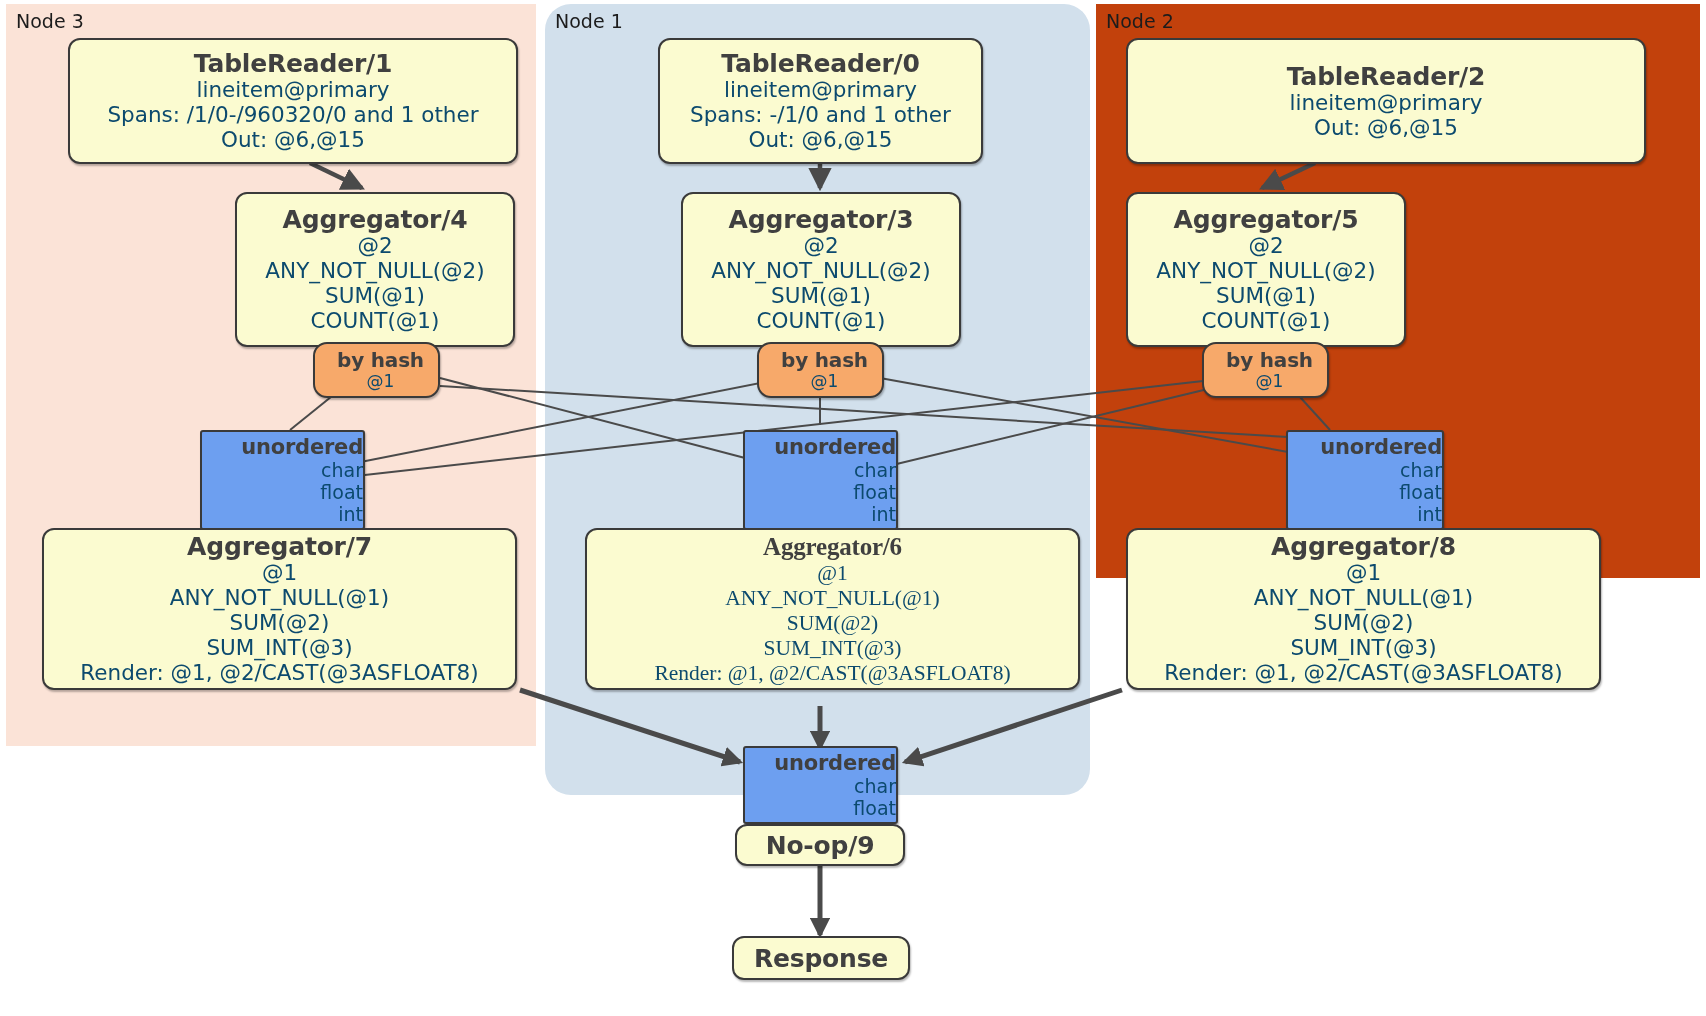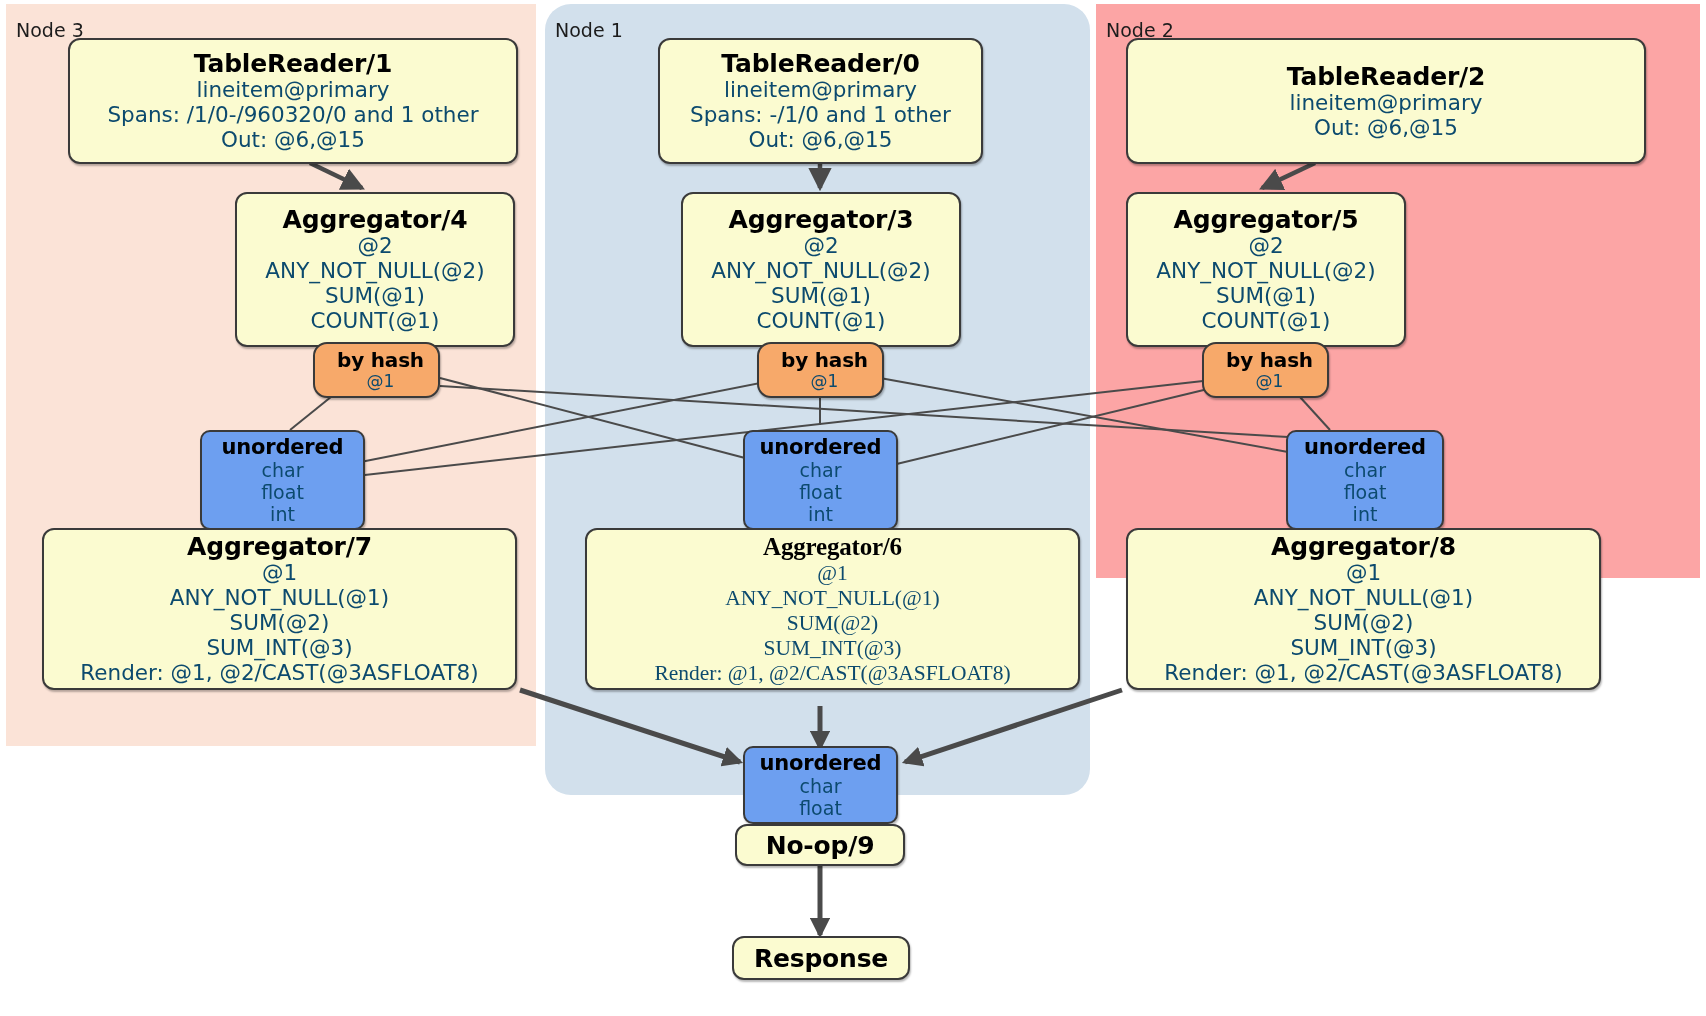--- a/index.html
+++ b/index.html
@@ -17,21 +17,21 @@
   }
 
   
   .panel {
     position: absolute;
     box-sizing: border-box;
   }
   .panel-label {
     position: absolute;
     left: 10px;
-    top: 15px;
+    top: 6px;
     font-size: 19px;
     color: #1c1c1c;
     white-space: nowrap;
   }
 
   
   .gnode {
     position: absolute;
     box-sizing: border-box;
     display: flex;
@@ -39,21 +39,21 @@
     align-items: center;
     justify-content: center;
     border: 2px solid #3a3a3a;
     border-radius: 12px;
     text-align: center;
     line-height: 1.16;
   }
   .gnode .title {
     font-weight: bold;
     font-size: 25px;
-    color: #000000;
+    color: #404040;
     letter-spacing: -0.2px;
   }
   .gnode .line {
     font-size: 21.5px;
     color: #0c4a6e;
     white-space: nowrap;
   }
 
   .proc {
     background: #fbfbd0;
@@ -64,21 +64,22 @@
     box-shadow: 1px 2px 2px rgba(0,0,0,0.28);
     border-radius: 14px;
     padding-left: 8px;
   }
   .router .title { font-size: 20px; }
   .router .line  { font-size: 17px; }
 
   .sync {
     background: #6d9ff0;
     box-shadow: 1px 2px 2px rgba(0,0,0,0.28);
-    border-radius: 10px;
+    border-radius: 3px;
+    align-items: flex-end;
   }
   .sync .title { font-size: 21px; }
   .sync .line  { font-size: 19px; }
 
   .small .title { font-size: 25px; }
 
   
   #edges {
     position: absolute;
     left: 0; top: 0;
@@ -96,21 +97,21 @@
 <div id="stage">
 
   <div class="panel" style="left:6px; top:4px; width:530px; height:742px; background:#fbe3d7;">
     <div class="panel-label">Node 3</div>
   </div>
 
   <div class="panel" style="left:545px; top:4px; width:545px; height:791px; background:#d2e0ec;border-radius:26px;">
     <div class="panel-label">Node 1</div>
   </div>
 
-  <div class="panel" style="left:1096px; top:4px; width:604px; height:574px; background:#fca5a5;">
+  <div class="panel" style="left:1096px; top:4px; width:604px; height:574px; background:#c2410c;">
     <div class="panel-label">Node 2</div>
   </div>
 
   <svg id="edges" viewBox="0 0 1706 1016">
     <defs>
       <marker id="arrow" viewBox="0 0 10 10" refX="8.6" refY="5" markerWidth="5.2" markerHeight="5.2" orient="auto-start-reverse">
         <path d="M 0 0 L 10 5 L 0 10 z" fill="#4a4a4a"></path>
       </marker>
       <marker id="arrowbig" viewBox="0 0 10 10" refX="8.4" refY="5" markerWidth="4.1" markerHeight="4.1" orient="auto-start-reverse">
         <path d="M 0 0 L 10 5 L 0 10 z" fill="#4a4a4a"></path>

